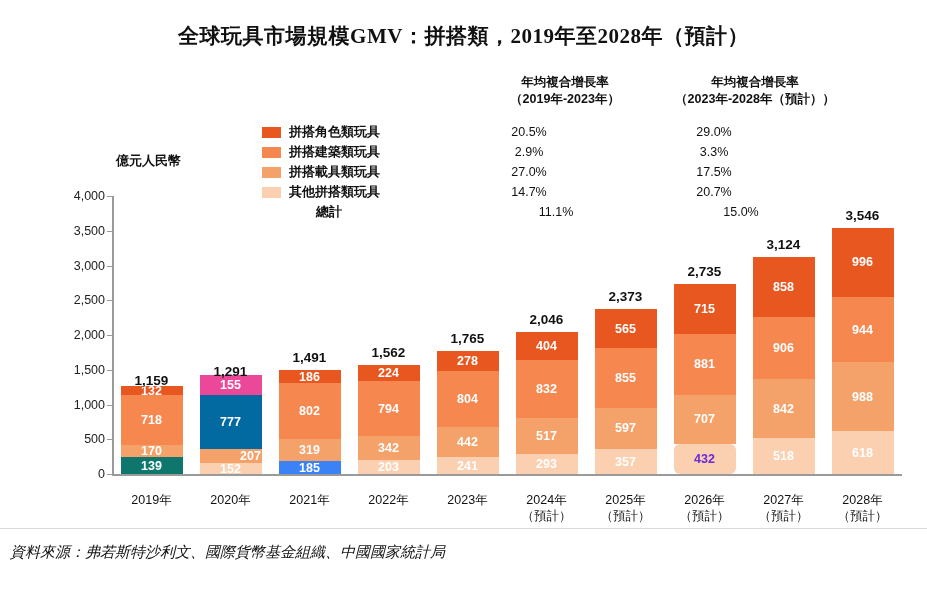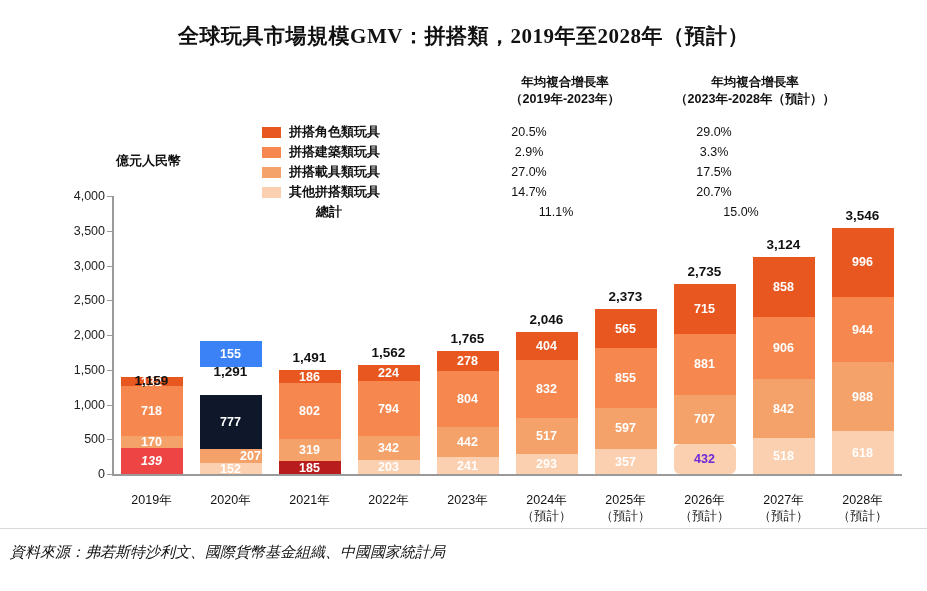--- a/index.html
+++ b/index.html
@@ -175,39 +175,39 @@
       <div class="ytick" style="top: 0px;">4,000</div>
       <div class="ytickmark" style="top: 0px;"></div>
     </div>
   <div class="bars" id="bars">
       <div class="barcol">
         <div class="total-lbl" style="bottom: 85.5505px;">1,159</div>
         <div class="bar">
           <div class="seg" style="height: 9.174px; background: rgb(232, 87, 31); text-align: right;">132</div>
           <div class="seg" style="height: 49.901px; background: rgb(245, 135, 79);">718</div>
           <div class="seg" style="height: 11.815px; background: rgb(244, 162, 106);">170</div>
-          <div class="seg" style="height: 26px; background: #ef4444; color: rgb(255, 255, 255); font-style: italic;">139</div>
+          <div class="seg" style="height: 17px; background: #0f766e; color: rgb(255, 255, 255);">139</div>
         </div>
       </div>
       <div class="barcol">
         <div class="total-lbl" style="bottom: 94.7245px;">1,291</div>
         <div class="bar">
-          <div class="seg" style="height: 26px; background: #3b82f6;">155</div>
-          <div class="seg" style="height: 54.0015px; background: #0f172a; margin-top: 28px;">777</div>
+          <div class="seg" style="height: 20px; background: #ec4899;">155</div>
+          <div class="seg" style="height: 54.0015px; background: #0369a1;">777</div>
           <div class="seg" style="height: 14.3865px; background: rgb(244, 162, 106); padding-left: 40px;">207</div>
           <div class="seg" style="height: 10.564px; background: rgb(251, 208, 176); color: rgb(255, 255, 255);">152</div>
         </div>
       </div>
       <div class="barcol">
         <div class="total-lbl" style="bottom: 108.624px;">1,491</div>
         <div class="bar">
           <div class="seg" style="height: 12.927px; background: rgb(232, 87, 31);">186</div>
           <div class="seg" style="height: 55.739px; background: rgb(245, 135, 79);">802</div>
           <div class="seg" style="height: 22.1705px; background: rgb(244, 162, 106);">319</div>
-          <div class="seg" style="height: 12.8575px; background: #b91c1c; color: rgb(255, 255, 255);">185</div>
+          <div class="seg" style="height: 12.8575px; background: #3b82f6; color: rgb(255, 255, 255);">185</div>
         </div>
       </div>
       <div class="barcol">
         <div class="total-lbl" style="bottom: 113.559px;">1,562</div>
         <div class="bar">
           <div class="seg" style="height: 15.568px; background: rgb(232, 87, 31);">224</div>
           <div class="seg" style="height: 55.183px; background: rgb(245, 135, 79);">794</div>
           <div class="seg" style="height: 23.769px; background: rgb(244, 162, 106);">342</div>
           <div class="seg" style="height: 14.1085px; background: rgb(251, 208, 176); color: rgb(255, 255, 255);">203</div>
         </div>

